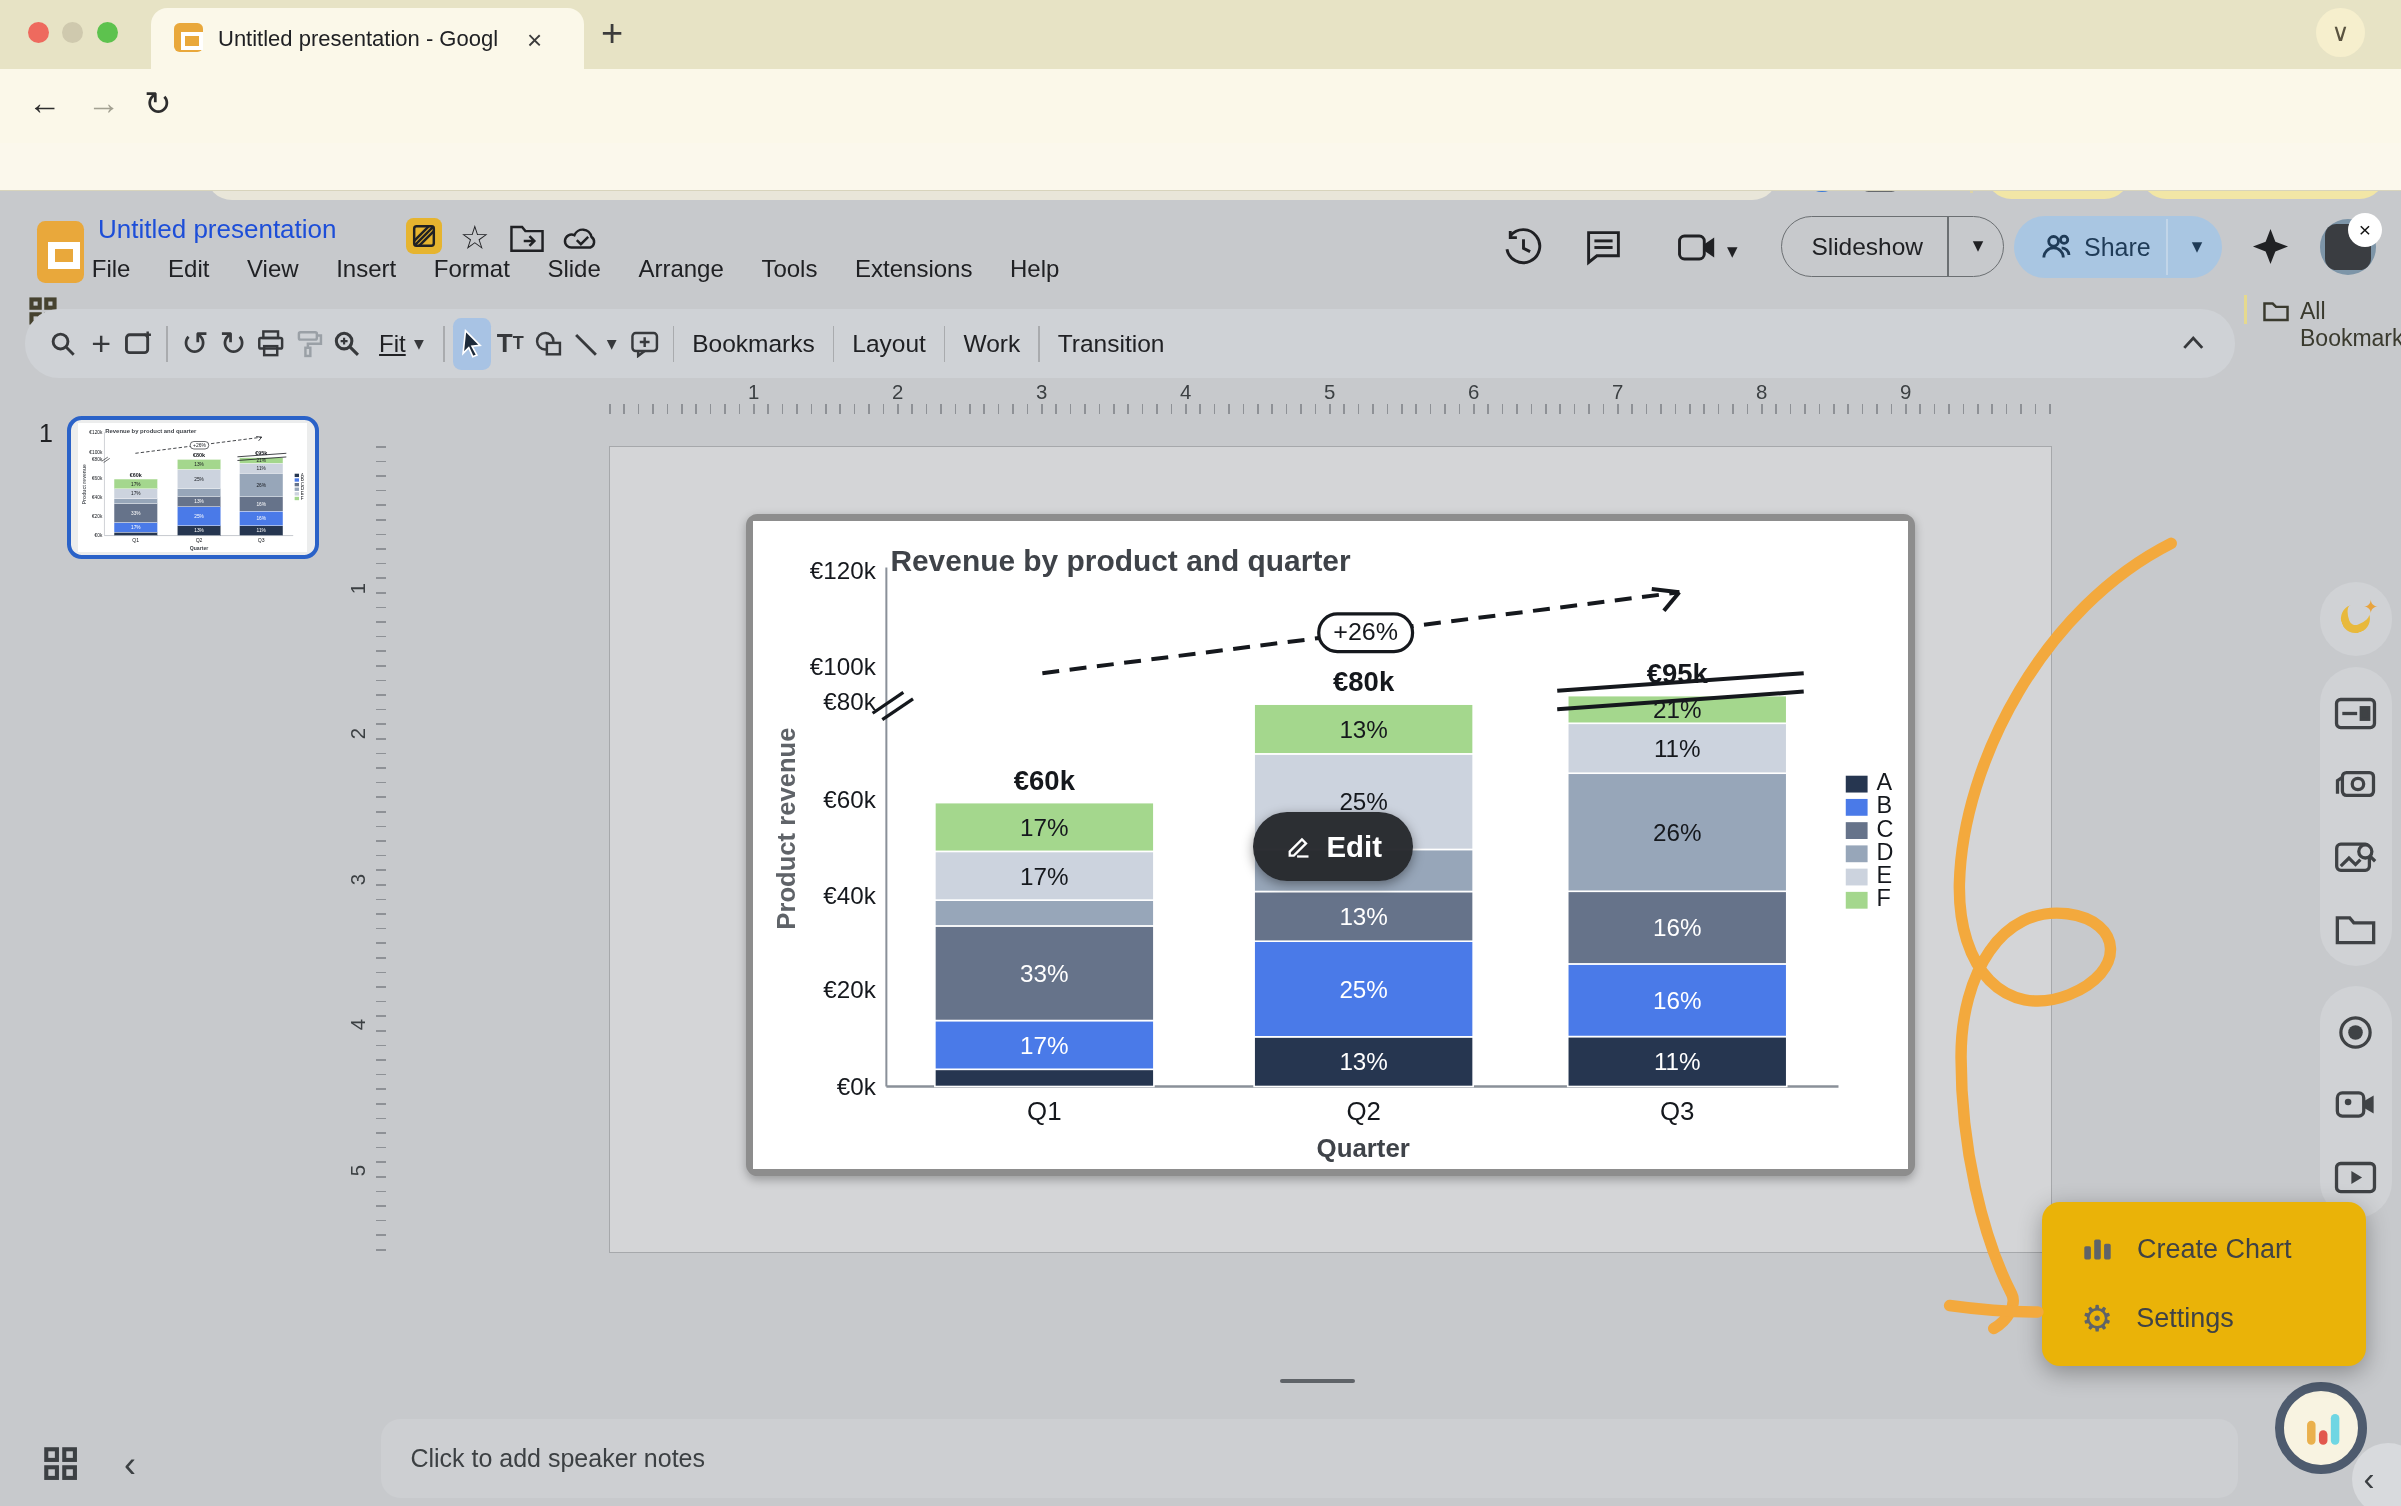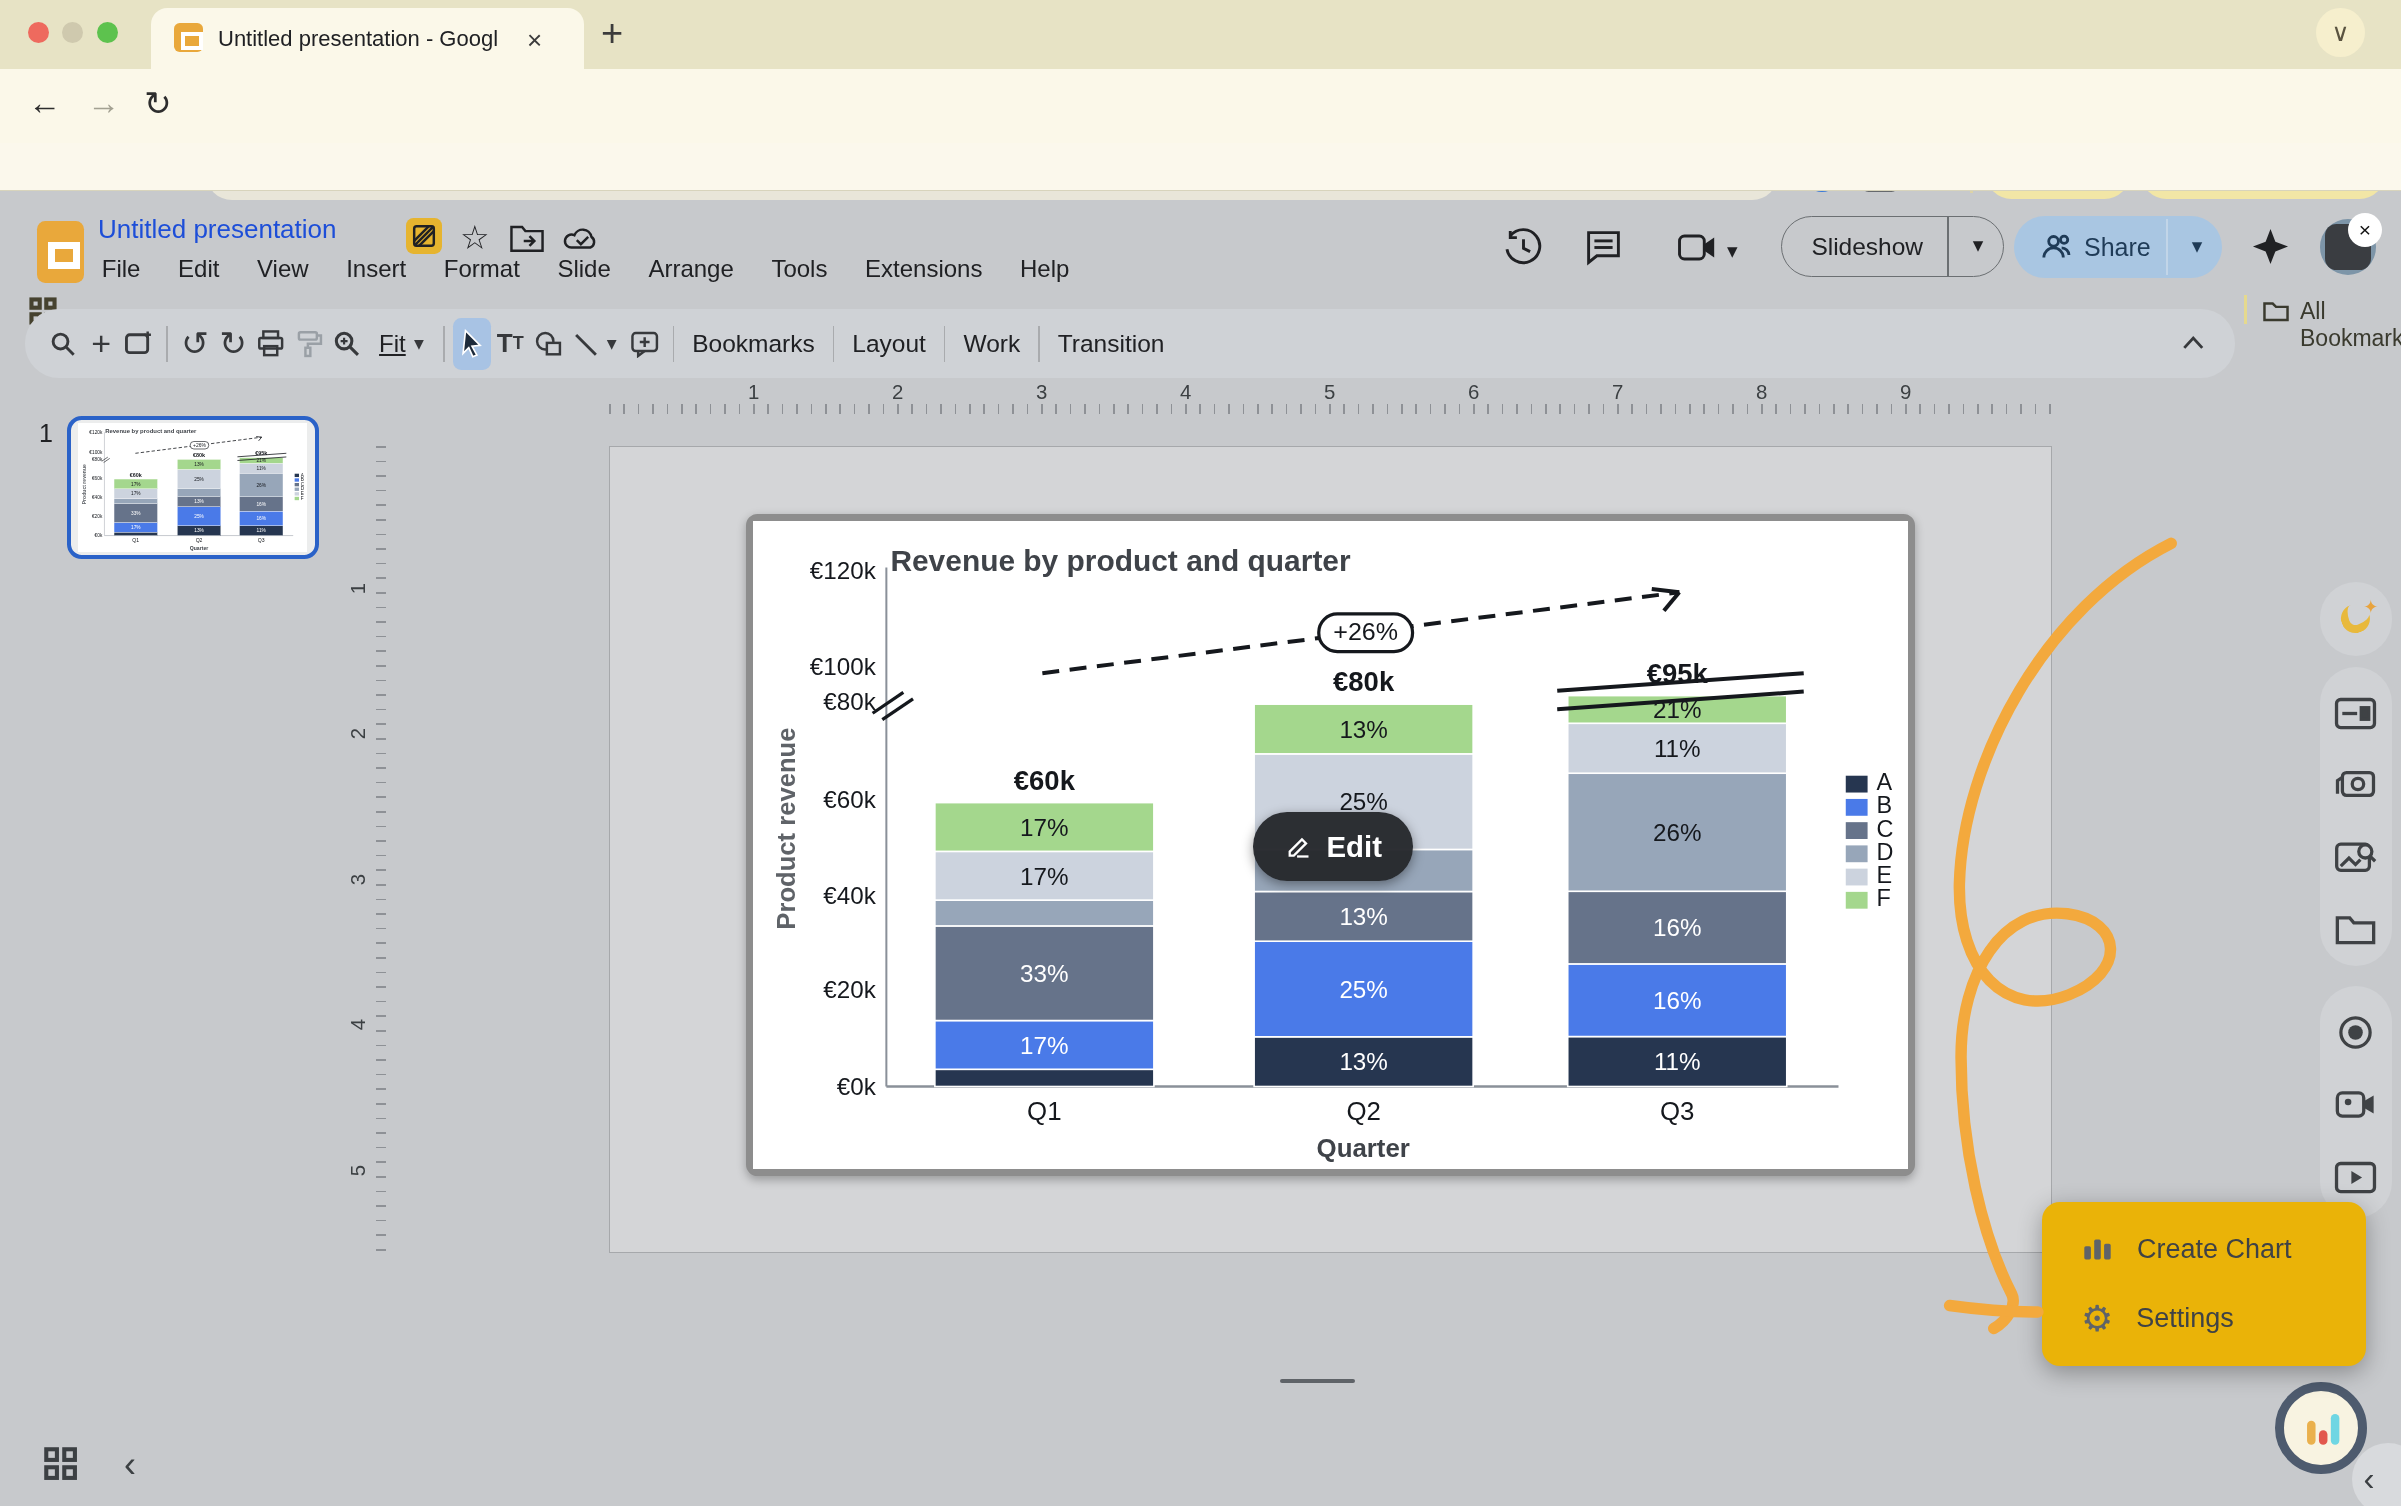--- a/index.html
+++ b/index.html
@@ -143,21 +143,21 @@
   <div class="abs" style="left:460px;top:218px;font-size:33px;color:#202124;">☆</div>
   <svg class="abs" style="left:509px;top:222px;" width="36" height="33" viewBox="0 0 44 40">
     <path d="M3 6 h13 l4 5 h21 v24 H3 z" fill="none" stroke="#202124" stroke-width="3"></path>
     <path d="M18 23 h12 m-5 -6 l6 6 l-6 6" fill="none" stroke="#202124" stroke-width="3"></path>
   </svg>
   <svg class="abs" style="left:563px;top:222px;" width="39" height="33" viewBox="0 0 48 40">
     <path d="M12 31 a8 8 0 1 1 2 -15 a11 11 0 0 1 21 2 a7.5 7.5 0 0 1 -1 13 z" fill="none" stroke="#202124" stroke-width="3"></path>
     <path d="M17 22 l5 5 l9 -9" fill="none" stroke="#202124" stroke-width="3"></path>
   </svg>
 
-  <div class="abs flex" style="left:92px;top:250px;gap:18px;align-items:flex-end;">
+  <div class="abs flex" style="left:82px;top:250px;gap:18px;align-items:flex-end;">
     <span class="menuitem">File</span>
     <span class="menuitem">Edit</span>
     <span class="menuitem">View</span>
     <span class="menuitem">Insert</span>
     <span class="menuitem">Format</span>
     <span class="menuitem">Slide</span>
     <span class="menuitem">Arrange</span>
     <span class="menuitem">Tools</span>
     <span class="menuitem">Extensions</span>
     <span class="menuitem">Help</span>
@@ -489,20 +489,23 @@
 
   <svg class="abs" style="left:43px;top:1446px;" width="36" height="36" viewBox="0 0 44 44">
     <g fill="none" stroke="#3c4043" stroke-width="5">
       <rect x="4" y="4" width="13" height="13"></rect>
         <rect x="26" y="4" width="13" height="13"></rect>
       <rect x="4" y="26" width="13" height="13"></rect>
         <rect x="26" y="26" width="13" height="13"></rect>
     </g>
   </svg>
   <div class="abs" style="left:124px;top:1444px;font-size:36px;color:#3c4043;">‹</div>
+  <div class="abs flex notes">
+    <span style="padding-left:29.4px;font-size:25px;color:#3c4043;">Click to add speaker notes</span>
+  </div>
 
   <div class="abs sbgroup" style="top:582px;height:74px;"></div>
   <div class="abs sbgroup" style="top:667px;height:299px;"></div>
   <div class="abs sbgroup" style="top:986px;height:232px;"></div>
 
   <div class="abs flex sbico" style="top:594px;">
     <div style="width:29.4px;height:29.4px;border-radius:50%;border-bottom:8.2px solid #e8b93c;border-left:8.2px solid #e8b93c;transform:rotate(-20deg);box-sizing:border-box;"></div>
     <div style="position:absolute;right:1.6px;top:1.6px;color:#e8a33d;font-size:18px;">✦</div>
   </div>
   <div class="abs flex sbico" style="top:689px;">

